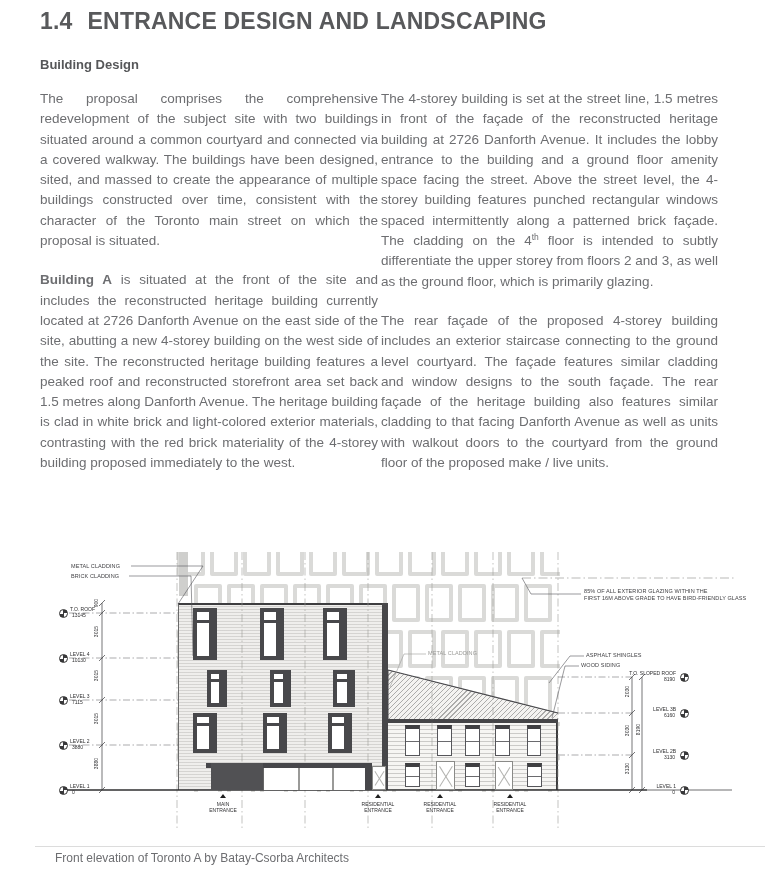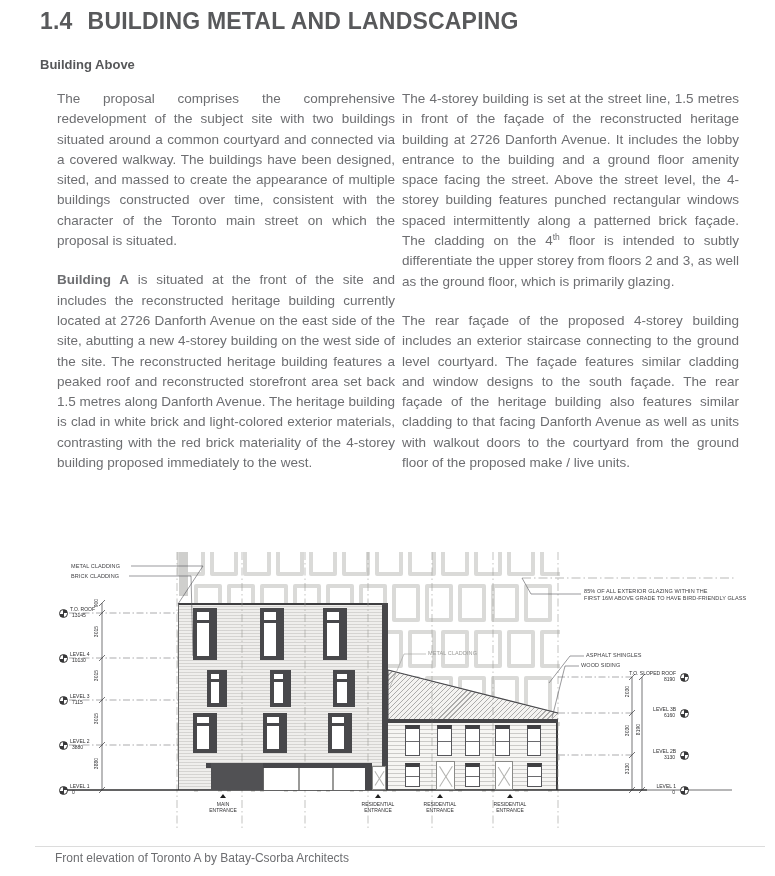--- a/index.html
+++ b/index.html
@@ -9,22 +9,22 @@
   }
   .heading {
     position:absolute; left:40px; top:8px; font-size:23px; font-weight:bold;
     color:#58595b; letter-spacing:0.2px; white-space:nowrap;
   }
   .heading .num { margin-right:15px; }
   .subheading {
     position:absolute; left:40px; top:57px; font-size:13px; font-weight:bold; color:#565759;
   }
   .col { position:absolute; top:89px; }
-  .col-left  { left:57px;  width:338px; }
-  .col-right { left:402px; width:337px; }
+  .col-left  { left:40px;  width:338px; }
+  .col-right { left:381px; width:337px; }
   .col p {
     margin:0 0 19px 0; font-size:13.5px; line-height:20.3px;
     text-align:justify; color:#6d6e71;
   }
   .col p b { color:#6d6e71; }
   .col sup { font-size:8.5px; line-height:0; }
   .figure {
     position:absolute; left:35px; top:552px; width:730px; height:294px;
     border-bottom:1px solid #dcdcdc;
   }
@@ -47,24 +47,24 @@
   .ent-tri { position:absolute; width:0; height:0; z-index:5;
     border-left:3.5px solid transparent; border-right:3.5px solid transparent; border-bottom:4.5px solid #1e1e1e; }
   .ent-label { position:absolute; z-index:5; width:46px; font-size:5px; line-height:6px; text-align:center; color:#2f2f31; }
   .lvl-label { position:absolute; z-index:5; font-size:5px; line-height:5.5px; color:#2f2f31; white-space:nowrap; }
   .dim-txt { position:absolute; z-index:5; font-size:5px; color:#2f2f31; writing-mode:vertical-rl; transform:rotate(180deg); }
 </style>
 </head>
 <body>
 
 <div class="heading">
-  <span class="num">1.4</span><span>BUILDING METAL AND LANDSCAPING</span>
+  <span class="num">1.4</span><span>ENTRANCE DESIGN AND LANDSCAPING</span>
 </div>
 
-<div class="subheading">Building Above</div>
+<div class="subheading">Building Design</div>
 
 <div class="col col-left">
   <p><span>The proposal comprises the comprehensive redevelopment of the subject site with two buildings situated around a common courtyard and connected via a covered walkway. The buildings have been designed, sited, and massed to create the appearance of multiple buildings constructed over time, consistent with the character of the Toronto main street on which the proposal is situated.</span></p>
   <p><b>Building A</b><span> is situated at the front of the site and includes the reconstructed heritage building currently located at 2726 Danforth Avenue on the east side of the site, abutting a new 4-storey building on the west side of the site. The reconstructed heritage building features a peaked roof and reconstructed storefront area set back 1.5 metres along Danforth Avenue. The heritage building is clad in white brick and light-colored exterior materials, contrasting with the red brick materiality of the 4-storey building proposed immediately to the west.</span></p>
 </div>
 
 <div class="col col-right">
   <p><span>The 4-storey building is set at the street line, 1.5 metres in front of the façade of the reconstructed heritage building at 2726 Danforth Avenue. It includes the lobby entrance to the building and a ground floor amenity space facing the street. Above the street level, the 4-storey building features punched rectangular windows spaced intermittently along a patterned brick façade. The cladding on the 4</span><sup>th</sup><span> floor is intended to subtly differentiate the upper storey from floors 2 and 3, as well as the ground floor, which is primarily glazing.</span></p>
   <p><span>The rear façade of the proposed 4-storey building includes an exterior staircase connecting to the ground level courtyard. The façade features similar cladding and window designs to the south façade. The rear façade of the heritage building also features similar cladding to that facing Danforth Avenue as well as units with walkout doors to the courtyard from the ground floor of the proposed make / live units.</span></p>
 </div>

